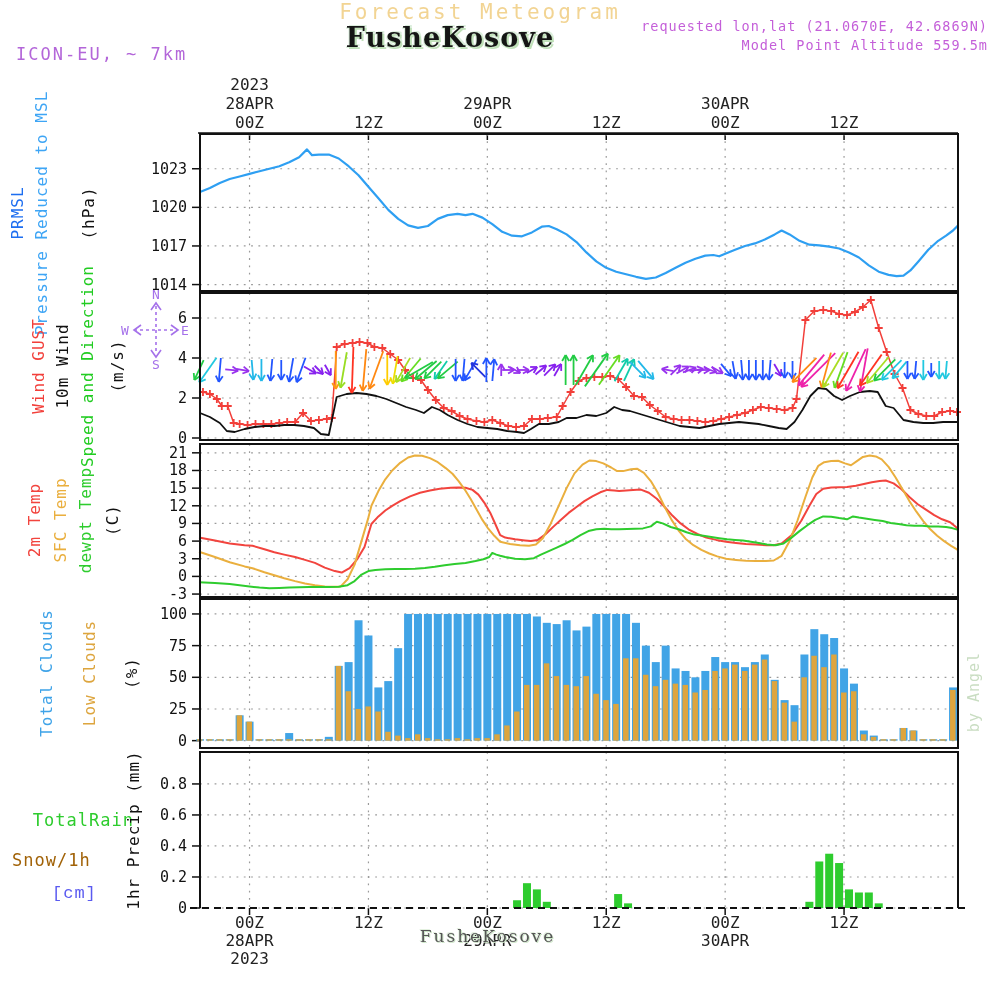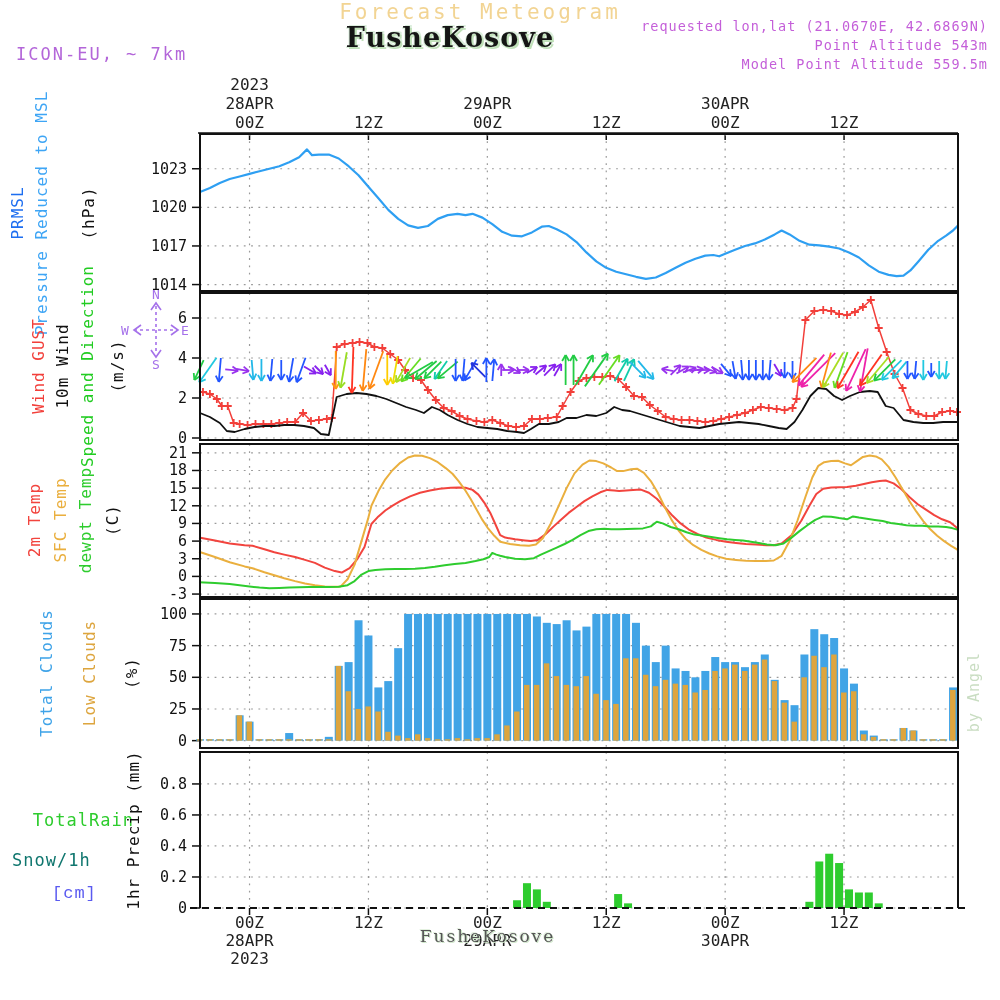--- a/index.html
+++ b/index.html
@@ -12,35 +12,34 @@
       font-family:"DejaVu Serif",serif;color:#151515;letter-spacing:1px;
       text-shadow:2px 2px 0 #bfe0b8,-1px 1px 0 #dceedd,2px -1px 0 #dceedd;}
   #info-block{right:36px;top:8px;text-align:right;font-size:13.5px;line-height:19px;color:#c45fd9;letter-spacing:1px;margin-top:9px;}
   #model-label{left:16px;top:44px;font-size:17px;letter-spacing:2px;color:#b366d9;}
   .lbl{font-size:16px;letter-spacing:1px;white-space:nowrap;}
   #footer-station{left:200px;top:926px;width:575px;text-align:center;font-size:17px;
       font-family:"DejaVu Serif",serif;color:#555;letter-spacing:2px;
       text-shadow:1px 1px 0 #cde6c8,-1px -1px 0 #e4f1e0;}
   #precip-rain-row{left:12px;top:810px;width:122px;display:flex;justify-content:flex-end;
       font-size:17px;color:#2ecc2e;letter-spacing:1px;}
-  #precip-snow{left:12px;top:850px;font-size:17px;color:#0f766e;letter-spacing:1px;}
+  #precip-snow{left:12px;top:850px;font-size:17px;color:#a16207;letter-spacing:1px;}
   #precip-cm{left:52px;top:884px;font-size:17px;color:#5a5af0;letter-spacing:1px;font-family:Liberation Mono, monospace;}
   #watermark{left:974px;top:692px;color:#c9ddc2;font-size:15px;letter-spacing:1px;}
   svg text{font-family:"DejaVu Sans Mono",monospace;}
 </style>
 </head>
 <body>
 
 <div id="stage">
 
   <div id="plot-title" class="abs">Forecast Meteogram</div>
   <div id="station-title" class="abs">FusheKosove</div>
   <div id="info-block" class="abs">
     <div>requested lon,lat (21.0670E, 42.6869N)</div>
-    <div>Point Altitude 543m</div>
     <div>Model Point Altitude 559.5m</div>
   </div>
   <div id="model-label" class="abs">ICON-EU, ~ 7km</div>
 
   <div class="rot lbl" style="left:17px;top:213px;color:#1d6ef0;">PRMSL</div>
   <div class="rot lbl" style="left:41px;top:213px;color:#3ea5f5;">Pressure Reduced to MSL</div>
   <div class="rot lbl" style="left:88px;top:213px;color:#111;">(hPa)</div>
 
   <div class="rot lbl" style="left:38px;top:366px;color:#f23f3a;">Wind GUST</div>
   <div class="rot lbl" style="left:62px;top:366px;color:#111;">10m Wind</div>

